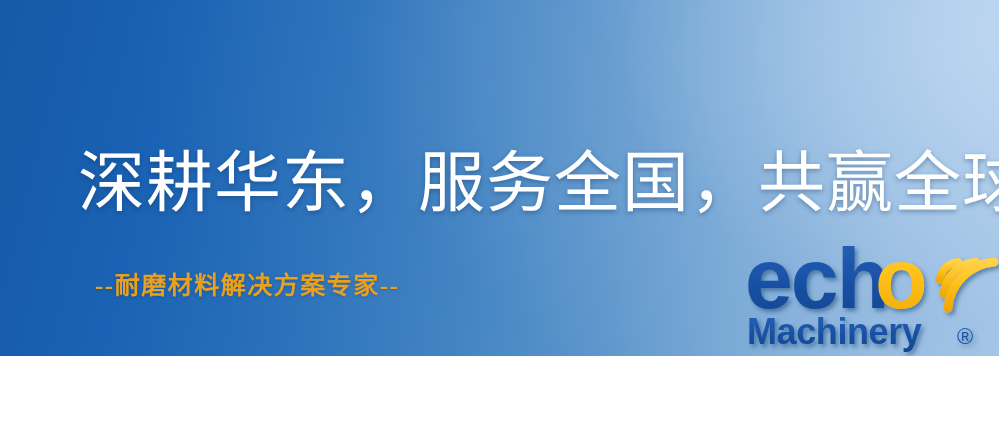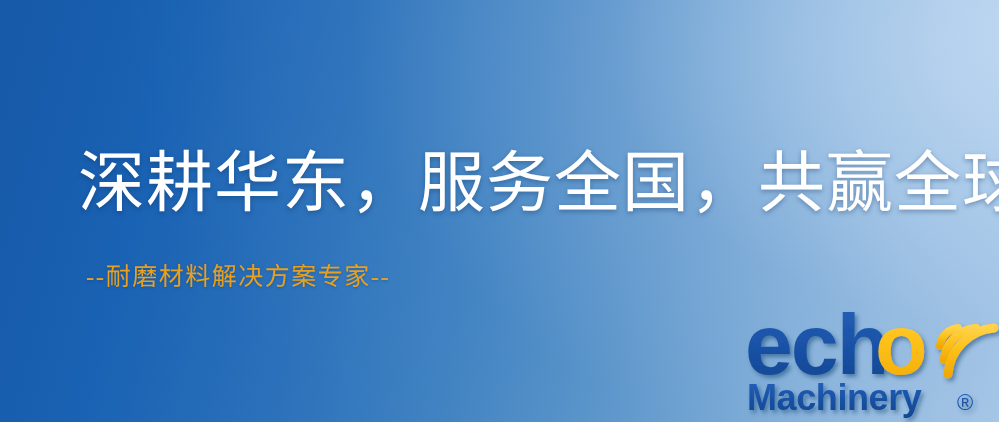--- a/index.html
+++ b/index.html
@@ -5,21 +5,21 @@
 <style>
   html, body {
     margin: 0;
     padding: 0;
     background: #ffffff;
   }
 
   .banner {
     position: relative;
     width: 999px;
-    height: 422px;
+    height: 356px;
     overflow: hidden;
     font-family: "Liberation Sans", sans-serif;
     
     background:
       radial-gradient(ellipse 1400px 900px at 108% 8%,
           rgba(196, 219, 243, 0.95) 0%,
           rgba(176, 206, 236, 0.72) 18%,
           rgba(140, 180, 222, 0.40) 34%,
           rgba(90, 148, 204, 0.12) 52%,
           rgba(26, 98, 179, 0.0) 68%),
@@ -48,25 +48,25 @@
     letter-spacing: 1px;
     white-space: nowrap;
     text-shadow: 0 2px 5px rgba(8, 44, 92, 0.38);
   }
 
   
   .subtitle {
     position: absolute;
     left: 86px;
     top: 264px;
-    margin: 0;
+    margin: 9px;
     color: #e9a01e;
     font-family: "Liberation Serif", "DejaVu Serif", serif;
     font-size: 25px;
-    font-weight: 400;
+    font-weight: 700;
     line-height: 1;
     letter-spacing: 1.5px;
     white-space: nowrap;
     text-shadow: 0 1px 3px rgba(10, 50, 100, 0.30);
   }
 
   
   .logo {
     position: absolute;
     right: 2px;

